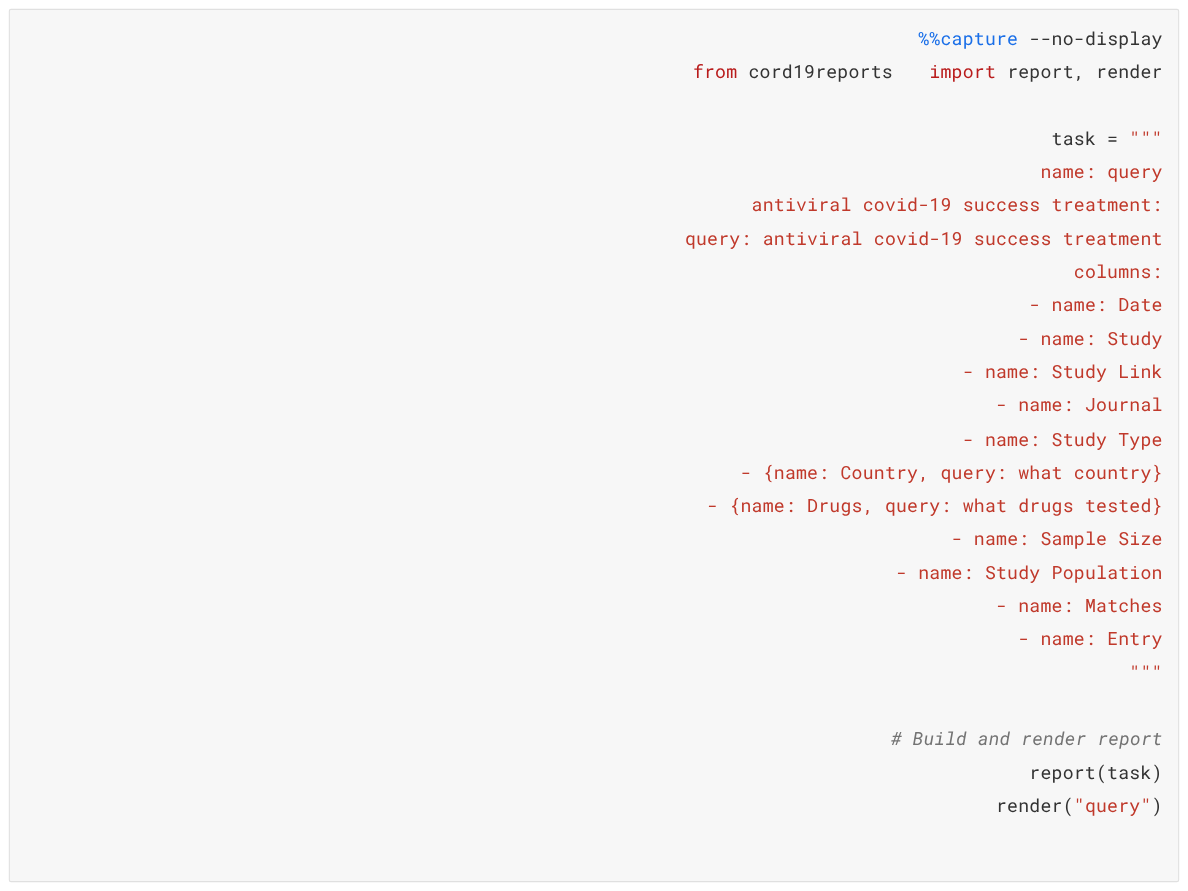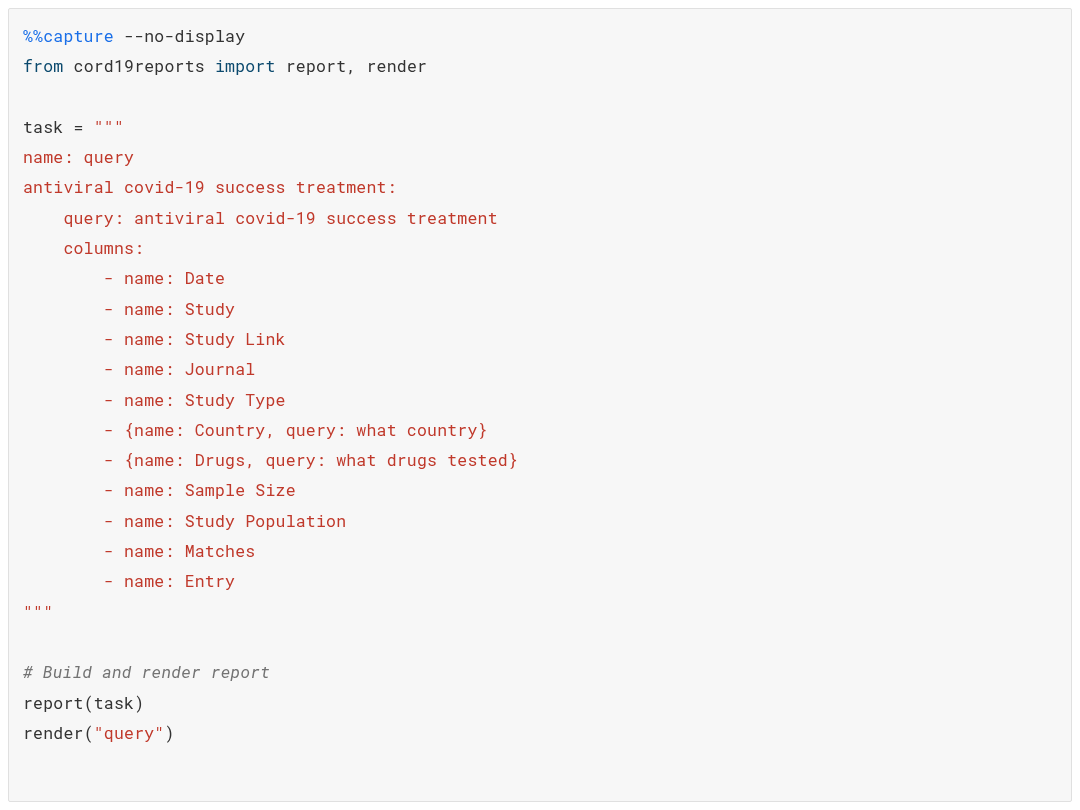--- a/index.html
+++ b/index.html
@@ -20,23 +20,23 @@
     border-radius: 2px;
     padding: 12px 14px;
     font-family: "Roboto Mono", "SFMono-Regular", Menlo, Consolas, "Courier New", monospace;
     font-size: 16.5px;
     line-height: 30.3px;
     color: #333;
     white-space: pre;
     overflow: hidden;
     letter-spacing: 0.2px;
   } 
-  .kw  { color: #0c4a6e; } 
+  .kw  { color: #b91c1c; margin-left: 23px; } 
   .mg  { color: #1a6fe8; } 
   .str { color: #c0392b; } 
   .cmt { color: #737373; font-style: italic; } 
   .pl  { color: #333; }    
-  .line { display: block; }
+  .line { display: block; text-align: right; }
 </style>
 </head>
 <body>
 
 <div class="cell"><span class="line"><span class="mg">%%capture</span><span class="pl"> --no-display</span></span><span class="line"><span class="kw">from</span><span class="pl"> cord19reports </span><span class="kw">import</span><span class="pl"> report, render</span></span><span class="line"> </span><span class="line"><span class="pl">task </span><span class="pl">=</span><span class="str"> """</span></span><span class="line str">name: query</span><span class="line str"></span><span class="line str">antiviral covid-19 success treatment:</span><span class="line str">    query: antiviral covid-19 success treatment</span><span class="line str">    columns:</span><span class="line str">        - name: Date</span><span class="line str">        - name: Study</span><span class="line str">        - name: Study Link</span><span class="line str">        - name: Journal</span><span class="line str">        - name: Study Type</span><span class="line str">        - {name: Country, query: what country}</span><span class="line str">        - {name: Drugs, query: what drugs tested}</span><span class="line str">        - name: Sample Size</span><span class="line str">        - name: Study Population</span><span class="line str">        - name: Matches</span><span class="line str">        - name: Entry</span><span class="line str">"""</span><span class="line"> </span><span class="line cmt"># Build and render report</span><span class="line"><span class="pl">report</span><span class="pl">(</span><span class="pl">task</span><span class="pl">)</span></span><span class="line"><span class="pl">render</span><span class="pl">(</span><span class="str">"query"</span><span class="pl">)</span></span></div>
 
 </body></html>

